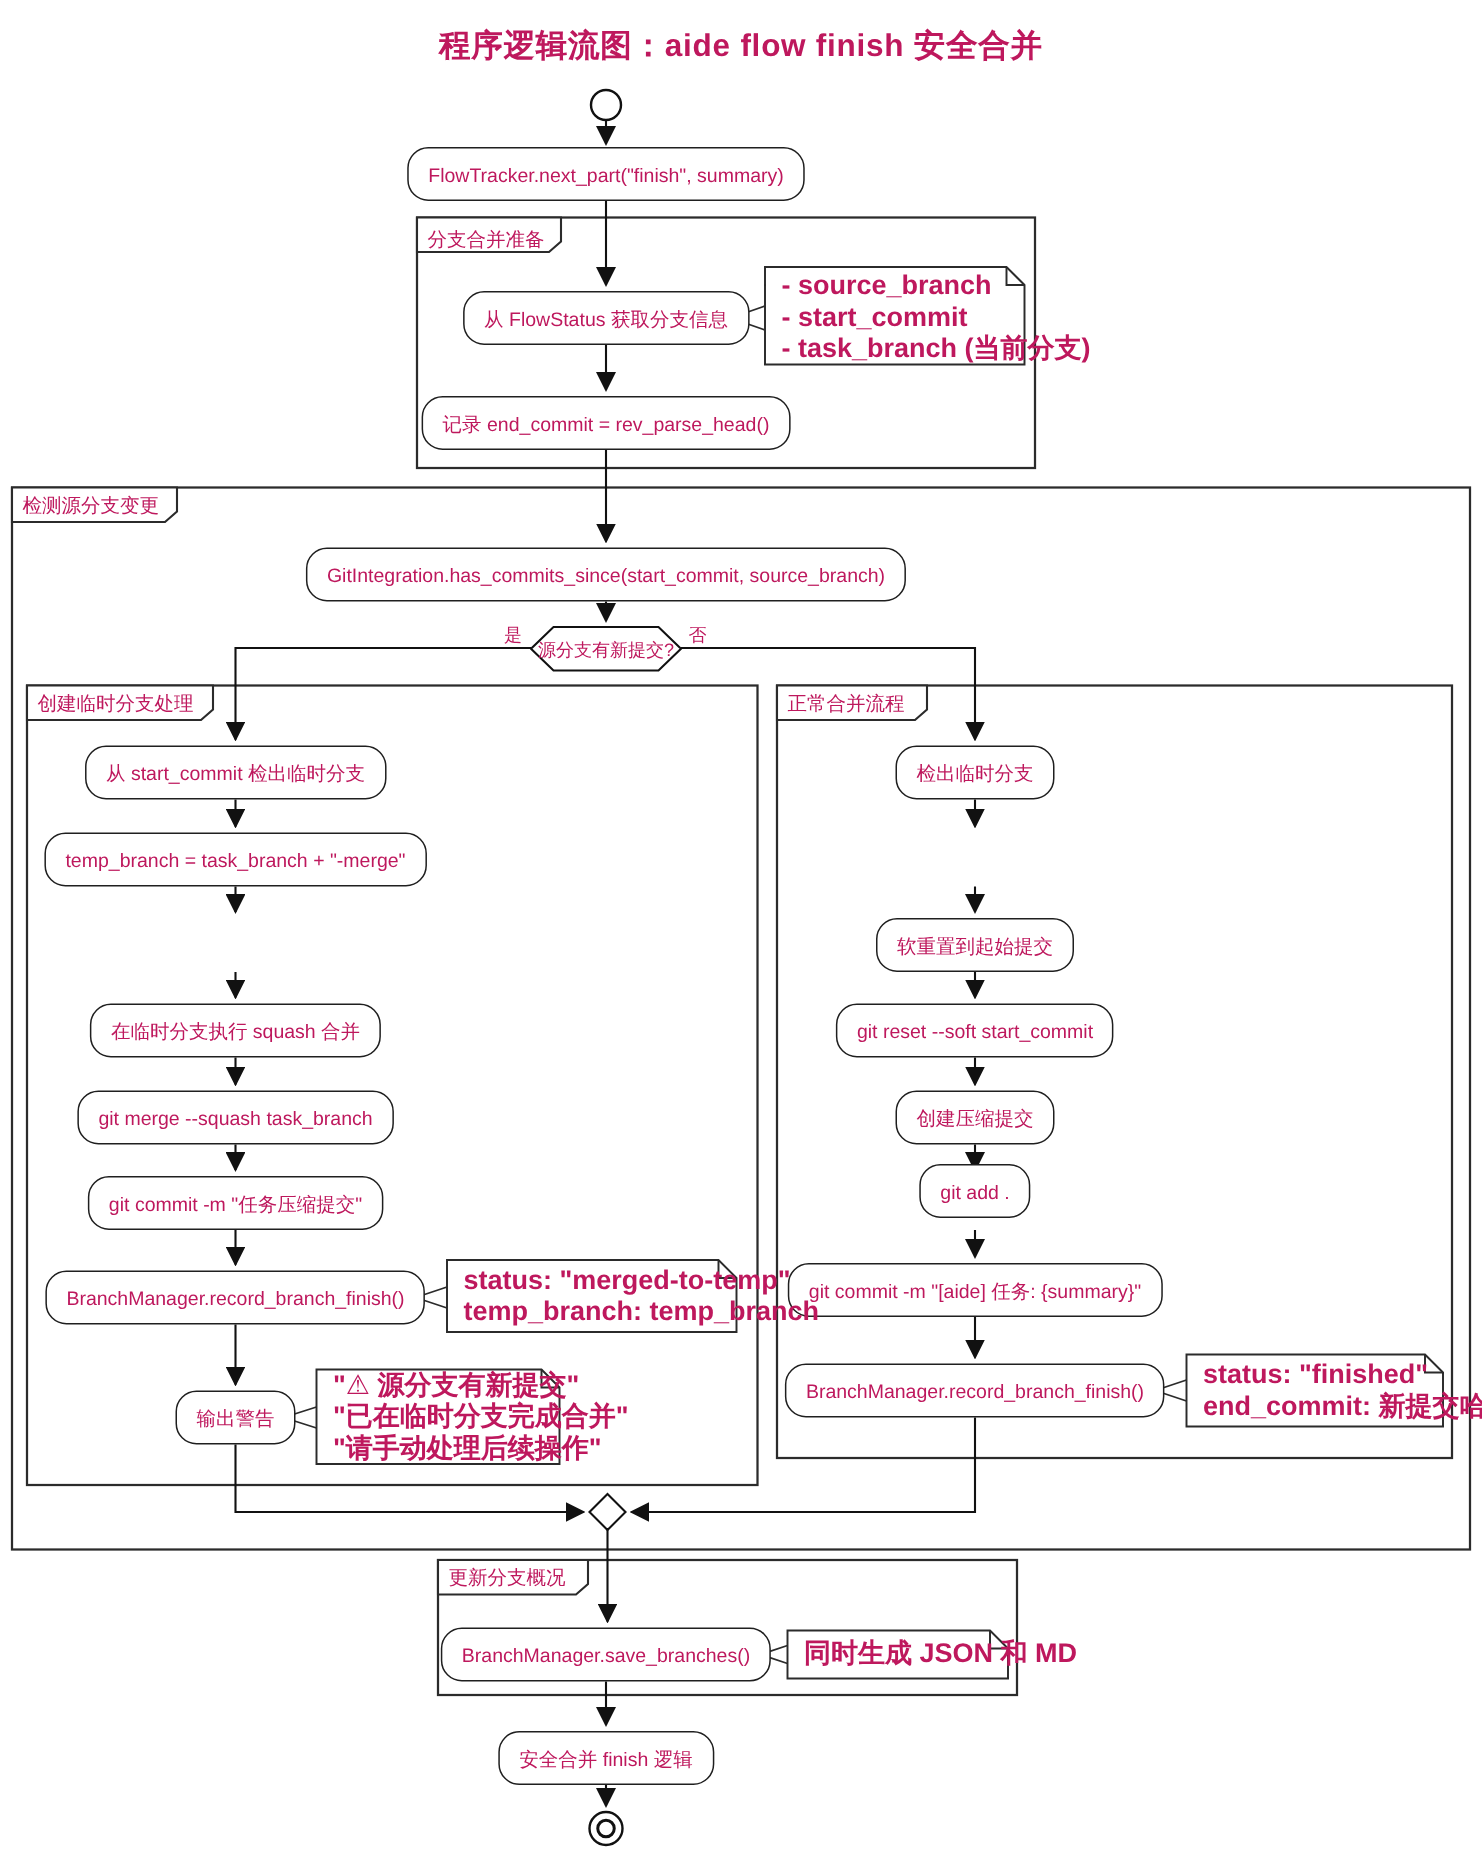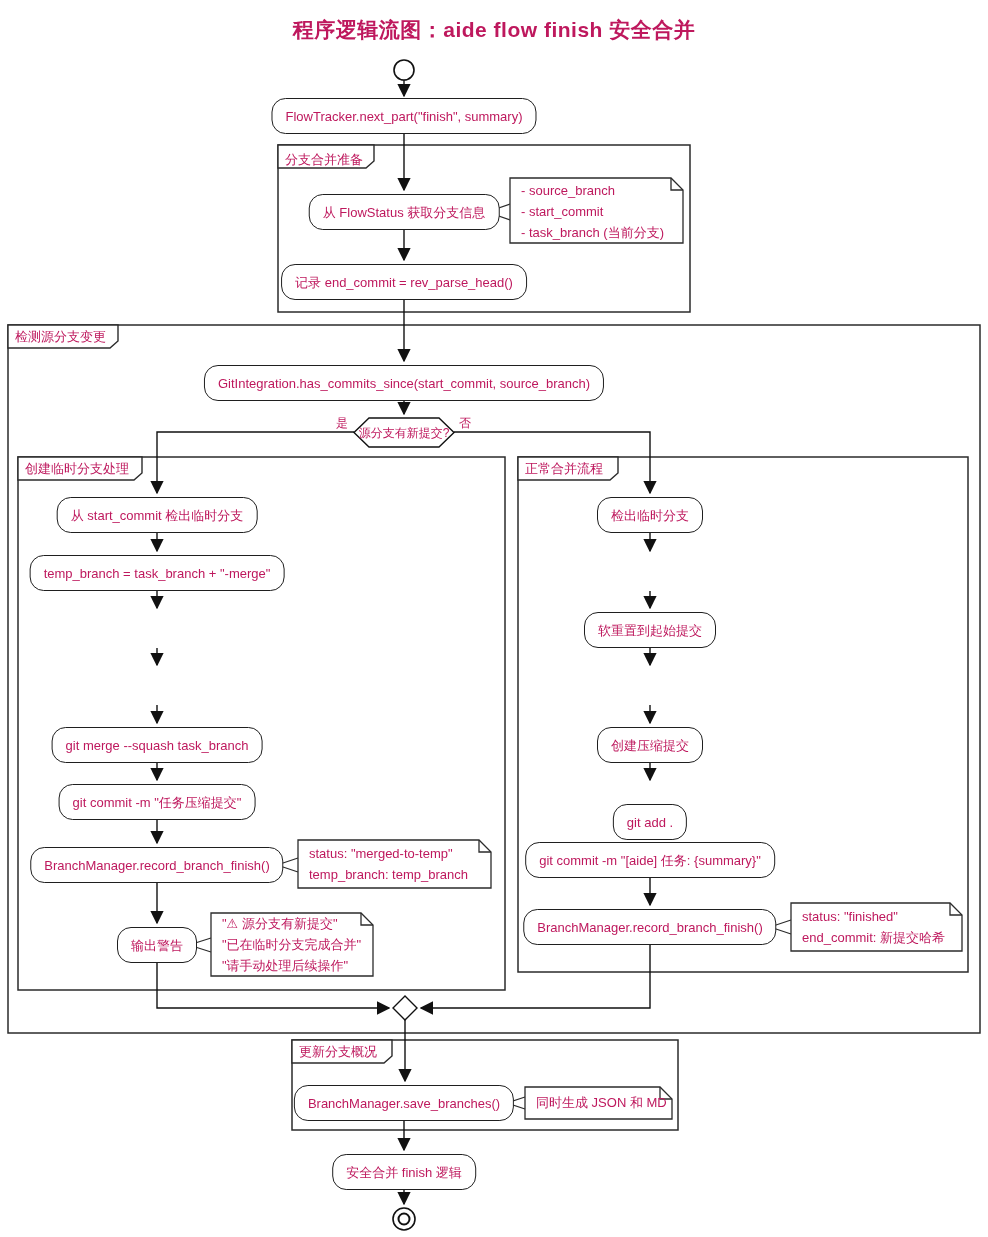--- a/index.html
+++ b/index.html
@@ -16,21 +16,21 @@
     position:absolute;transform:translateX(-50%);
     height:36px;box-sizing:border-box;display:flex;align-items:center;justify-content:center;
     white-space:nowrap;padding:0 13px;
     background:#fff;border:1.6px solid #1f1f1f;border-radius:14px;
     font-size:13px;line-height:1;z-index:3;
   }
   .plabel{
     position:absolute;font-size:13px;line-height:17px;white-space:nowrap;z-index:4;
   }
   .ntext{
-    position:absolute;font-size:13px;line-height:21px;white-space:nowrap;z-index:4;
+    position:absolute;font-size:18px;line-height:21px;white-space:nowrap;z-index:4;font-weight:bold;
   }
   .small{
     position:absolute;font-size:12px;line-height:14px;white-space:nowrap;z-index:4;
   }
   .qtext{
     position:absolute;transform:translateX(-50%);font-size:12px;line-height:14px;
     white-space:nowrap;z-index:4;
   }
 </style>
 </head>
@@ -130,29 +130,31 @@
   <div class="act" style="left:404px;top:194px">从 FlowStatus 获取分支信息</div>
   <div class="act" style="left:404px;top:264px">记录 end_commit = rev_parse_head()</div>
   <div class="act" style="left:404px;top:365px">GitIntegration.has_commits_since(start_commit, source_branch)</div>
 
   <div class="qtext" style="left:404px;top:426px">源分支有新提交?</div>
   <div class="small" style="left:322px;top:416px;width:26px;text-align:right">是</div>
   <div class="small" style="left:459px;top:416px">否</div>
 
   <div class="act" style="left:157px;top:497px">从 start_commit 检出临时分支</div>
   <div class="act" style="left:157px;top:555px">temp_branch = task_branch + "-merge"</div>
+  <div class="act" style="left:157px;top:669px">在临时分支执行 squash 合并</div>
   <div class="act" style="left:157px;top:727px">git merge --squash task_branch</div>
   <div class="act" style="left:157px;top:784px">git commit -m "任务压缩提交"</div>
   <div class="act" style="left:157px;top:847px">BranchManager.record_branch_finish()</div>
   <div class="act" style="left:157px;top:927px">输出警告</div>
 
   <div class="act" style="left:650px;top:497px">检出临时分支</div>
   <div class="act" style="left:650px;top:612px">软重置到起始提交</div>
+  <div class="act" style="left:650px;top:669px">git reset --soft start_commit</div>
   <div class="act" style="left:650px;top:727px">创建压缩提交</div>
-  <div class="act" style="left:650px;top:804px">git add .</div>
+  <div class="act" style="left:650px;top:776px">git add .</div>
   <div class="act" style="left:650px;top:842px">git commit -m "[aide] 任务: {summary}"</div>
   <div class="act" style="left:650px;top:909px">BranchManager.record_branch_finish()</div>
 
   <div class="act" style="left:404px;top:1085px">BranchManager.save_branches()</div>
   <div class="act" style="left:404px;top:1154px">安全合并 finish 逻辑</div>
 
   <div class="ntext" style="left:521px;top:180px">
     <div>- source_branch</div>
     <div>- start_commit</div>
     <div>- task_branch (当前分支)</div>

